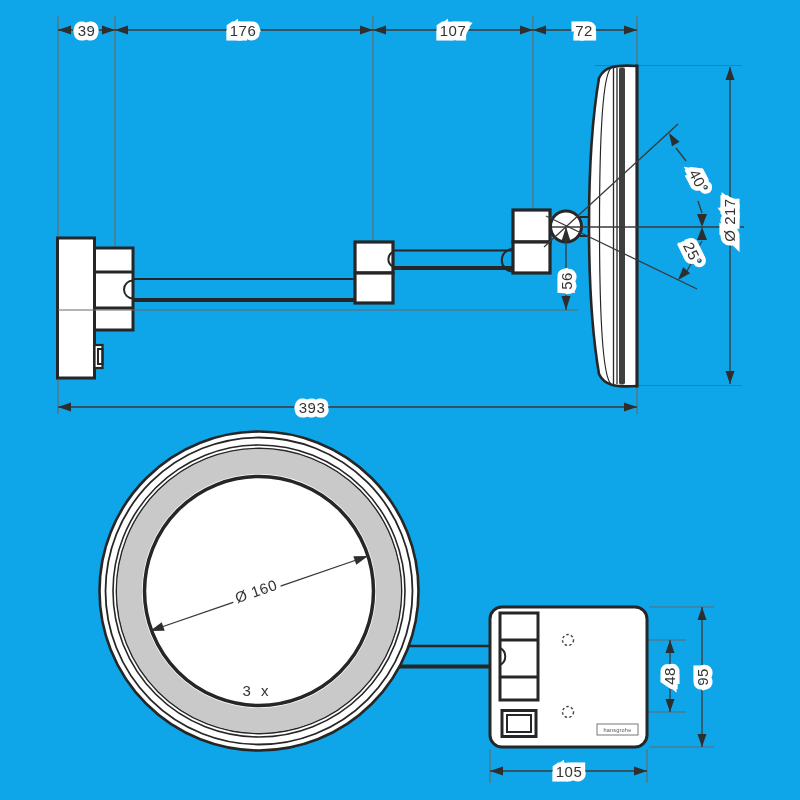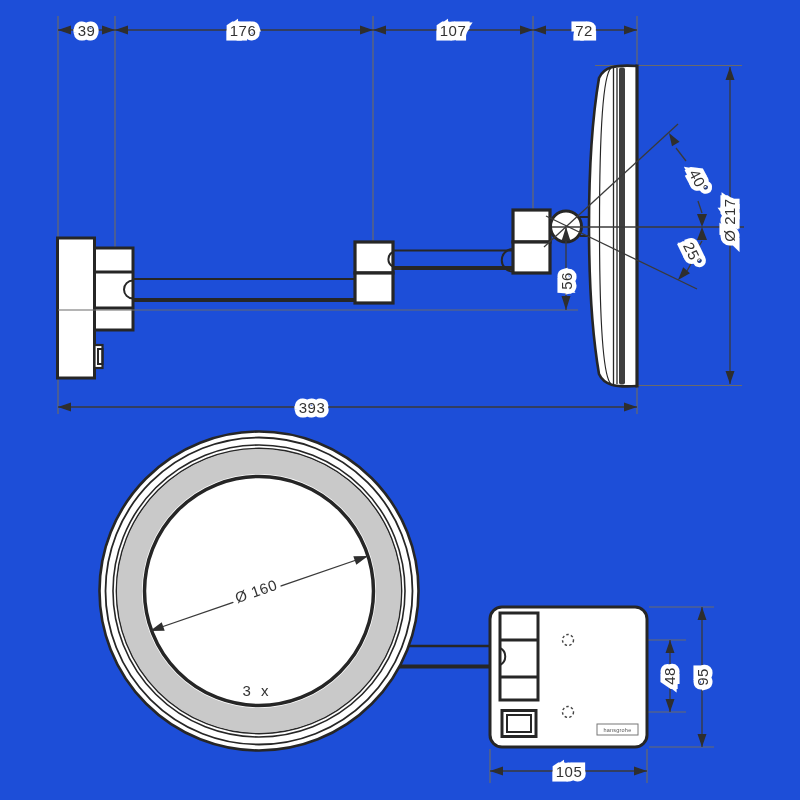--- a/index.html
+++ b/index.html
@@ -1,16 +1,16 @@
 <!DOCTYPE html>
 <html><head>
 <meta charset="utf-8">
 <style>
   html,body{margin:0;padding:0;background:#ffffff;}
-  .stage{width:800px;height:800px;position:relative;background:#1d4ed8;}
+  .stage{width:800px;height:800px;position:relative;background:#0ea5e9;}
   svg{display:block;}
   .ext{stroke:#6a6a6a;stroke-width:1.2;fill:none;}
   .dim{stroke:#3a3a3a;stroke-width:1.3;fill:none;}
   .arr{fill:#2e2e2e;stroke:none;}
   .p2{stroke:#262626;stroke-width:2;fill:none;}
   .p22{stroke:#262626;stroke-width:2.2;fill:none;}
   .p26{stroke:#262626;stroke-width:2.6;fill:none;}
   .p3{stroke:#262626;stroke-width:3;fill:none;}
   .p32{stroke:#262626;stroke-width:3.2;fill:none;}
   .p38{stroke:#262626;stroke-width:3.8;fill:none;}

